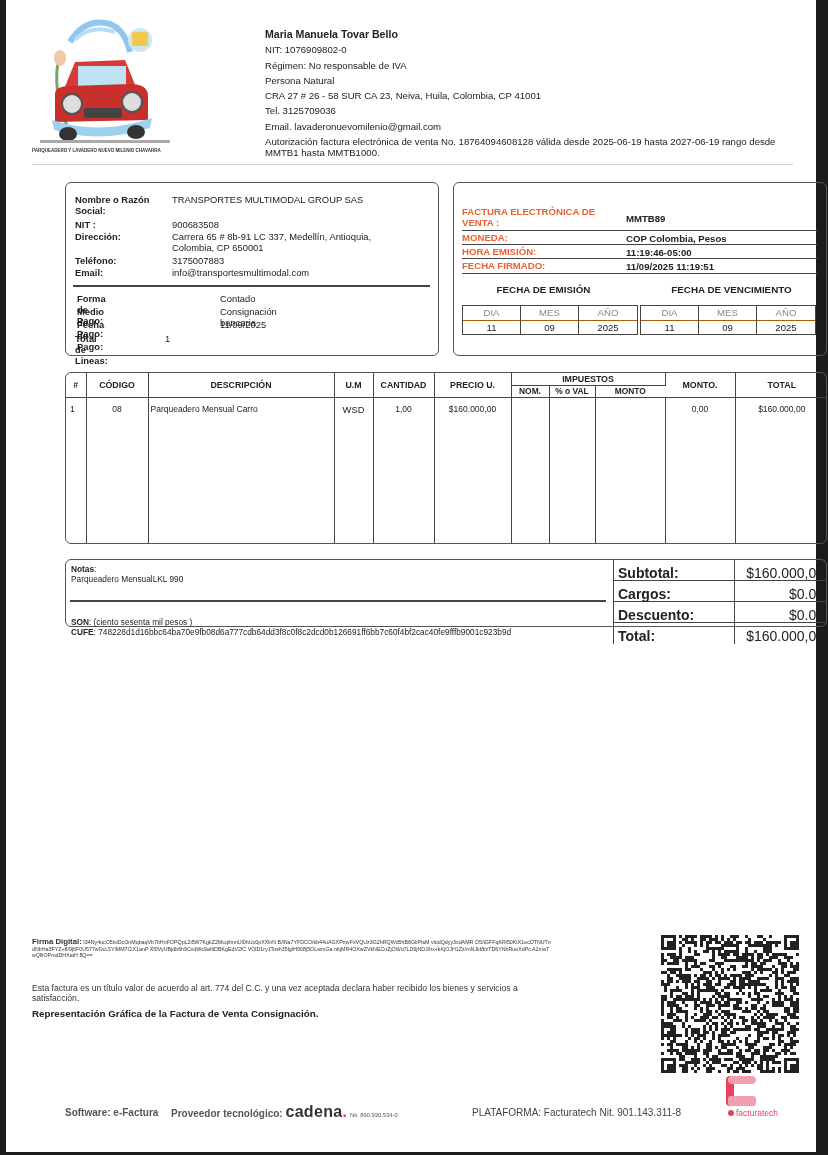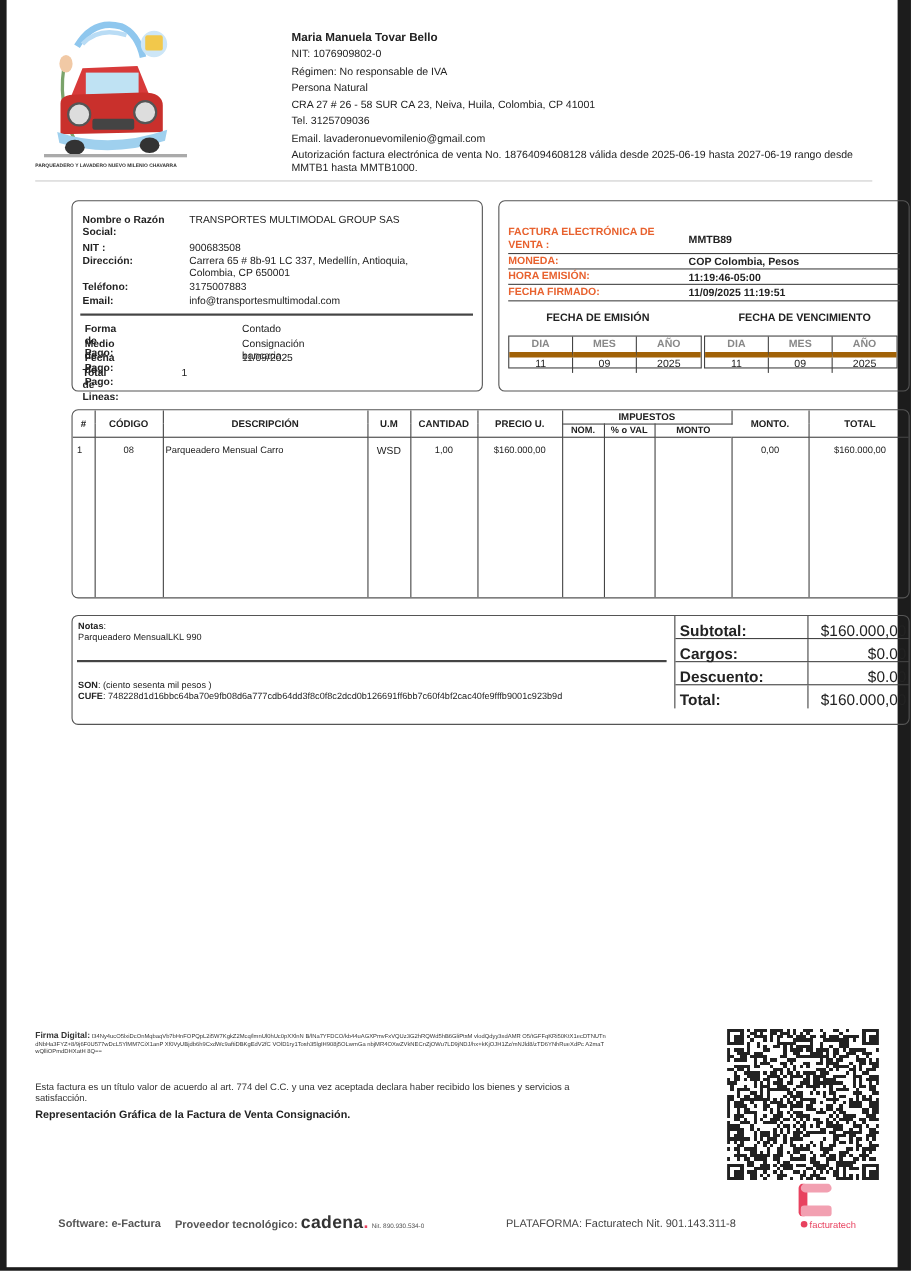--- a/index.html
+++ b/index.html
@@ -27,51 +27,51 @@
 
   .inv-box { left: 415px; top: 182px; width: 374px; height: 174px; }
   .inv-row { position: absolute; left: 8px; width: 356px; font-size: 9.6px; font-weight: bold; }
   .inv-row .lbl { position: absolute; left: 0; color: #e8622f; line-height: 10.5px; }
   .inv-row .val { position: absolute; left: 164px; color: #222; }
   .inv-line { position: absolute; left: 8px; width: 356px; height: 1.3px; background: #444; }
   .date-head { position: absolute; font-size: 9.8px; font-weight: bold; text-align: center; width: 175px; }
   .dgrid { position: absolute; border: 1.2px solid #444; display: grid; grid-template-columns: 1fr 1fr 1fr; width: 176px; height: 30px; }
   .dgrid div { border-right: 1px solid #444; text-align: center; font-size: 9.6px; line-height: 14px; }
   .dgrid div:nth-child(3n) { border-right: none; }
-  .dgrid .h { color: #888; border-bottom: 5px solid #a16207; font-weight: bold; }
+  .dgrid .h { color: #888; border-bottom: 1px solid #a16207; font-weight: normal; }
 
   
   .items { left: 27px; top: 372px; width: 762px; height: 172px; overflow: hidden; }
   .items table { border-collapse: collapse; width: 100%; height: 100%; table-layout: fixed; }
   .items th { font-size: 8.8px; font-weight: bold; border-right: 1.2px solid #444; border-bottom: 1.5px solid #444; text-align: center; }
   .items td { font-size: 8.5px; border-right: 1.2px solid #444; vertical-align: top; padding-top: 6px; text-align: center; }
   .items th:last-child, .items td:last-child { border-right: none; }
   .items .sub th { font-size: 8.4px; }
   .items .imp-top { border-bottom: 1px solid #444; height: 12px; }
 
   
-  .notes { left: 27px; top: 559px; width: 762px; height: 100px; }
+  .notes { left: 27px; top: 559px; width: 762px; height: 68px; }
   .notes-left { position: absolute; left: 5px; top: 5px; width: 540px; font-size: 8.3px; line-height: 9.5px; }
   .notes-left b { font-weight: bold; }
   .notes-sep { position: absolute; left: 4px; top: 40px; width: 536px; height: 2px; background: #444; }
   .son { position: absolute; left: 5px; top: 58px; font-size: 8.3px; line-height: 9.5px; width: 540px; }
   .tot { position: absolute; left: 547px; top: 0; width: 213px; height: 84px; border-left: 1.2px solid #444; }
   .tot-row { position: absolute; left: 0; width: 213px; height: 21px; border-bottom: 1.2px solid #444; font-size: 14px; }
   .tot-row:last-child { border-bottom: none; }
   .tot-row .l { position: absolute; left: 4px; top: 5px; font-weight: bold; }
   .tot-row .v { position: absolute; right: 3px; top: 5px; }
   .tot-row .div { position: absolute; left: 120px; top: 0; width: 1.2px; height: 100%; background: #444; }
 
   
   .firma { left: 26px; top: 939px; width: 520px; font-size: 5.3px; line-height: 6.6px; color: #333; word-break: break-all; }
   .firma b { font-size: 7.8px; }
   .legal { left: 26px; top: 984px; width: 530px; font-size: 8.6px; line-height: 9.6px; color: #333; }
   .repr { left: 26px; top: 1008px; font-size: 9.8px; font-weight: bold; color: #222; }
   .qr { left: 655px; top: 935px; width: 138px; height: 138px; }
-  .foot { top: 1107px; font-size: 10px; color: #444; }
+  .foot { top: 1107px; font-size: 10px; color: #444; margin-left: 12px; }
   .cadena { font-size: 16px; font-weight: bold; color: #333; letter-spacing: 0.3px; }
   .cadena .dot { color: #e8425f; }
   .small-nit { font-size: 5.8px; color: #555; }
   .ft-logo { left: 718px; top: 1076px; }
   .ft-name { left: 722px; top: 1108px; font-size: 8.5px; color: #e8425f; }
 </style>
 </head>
 <body>
 
 <div class="page">

